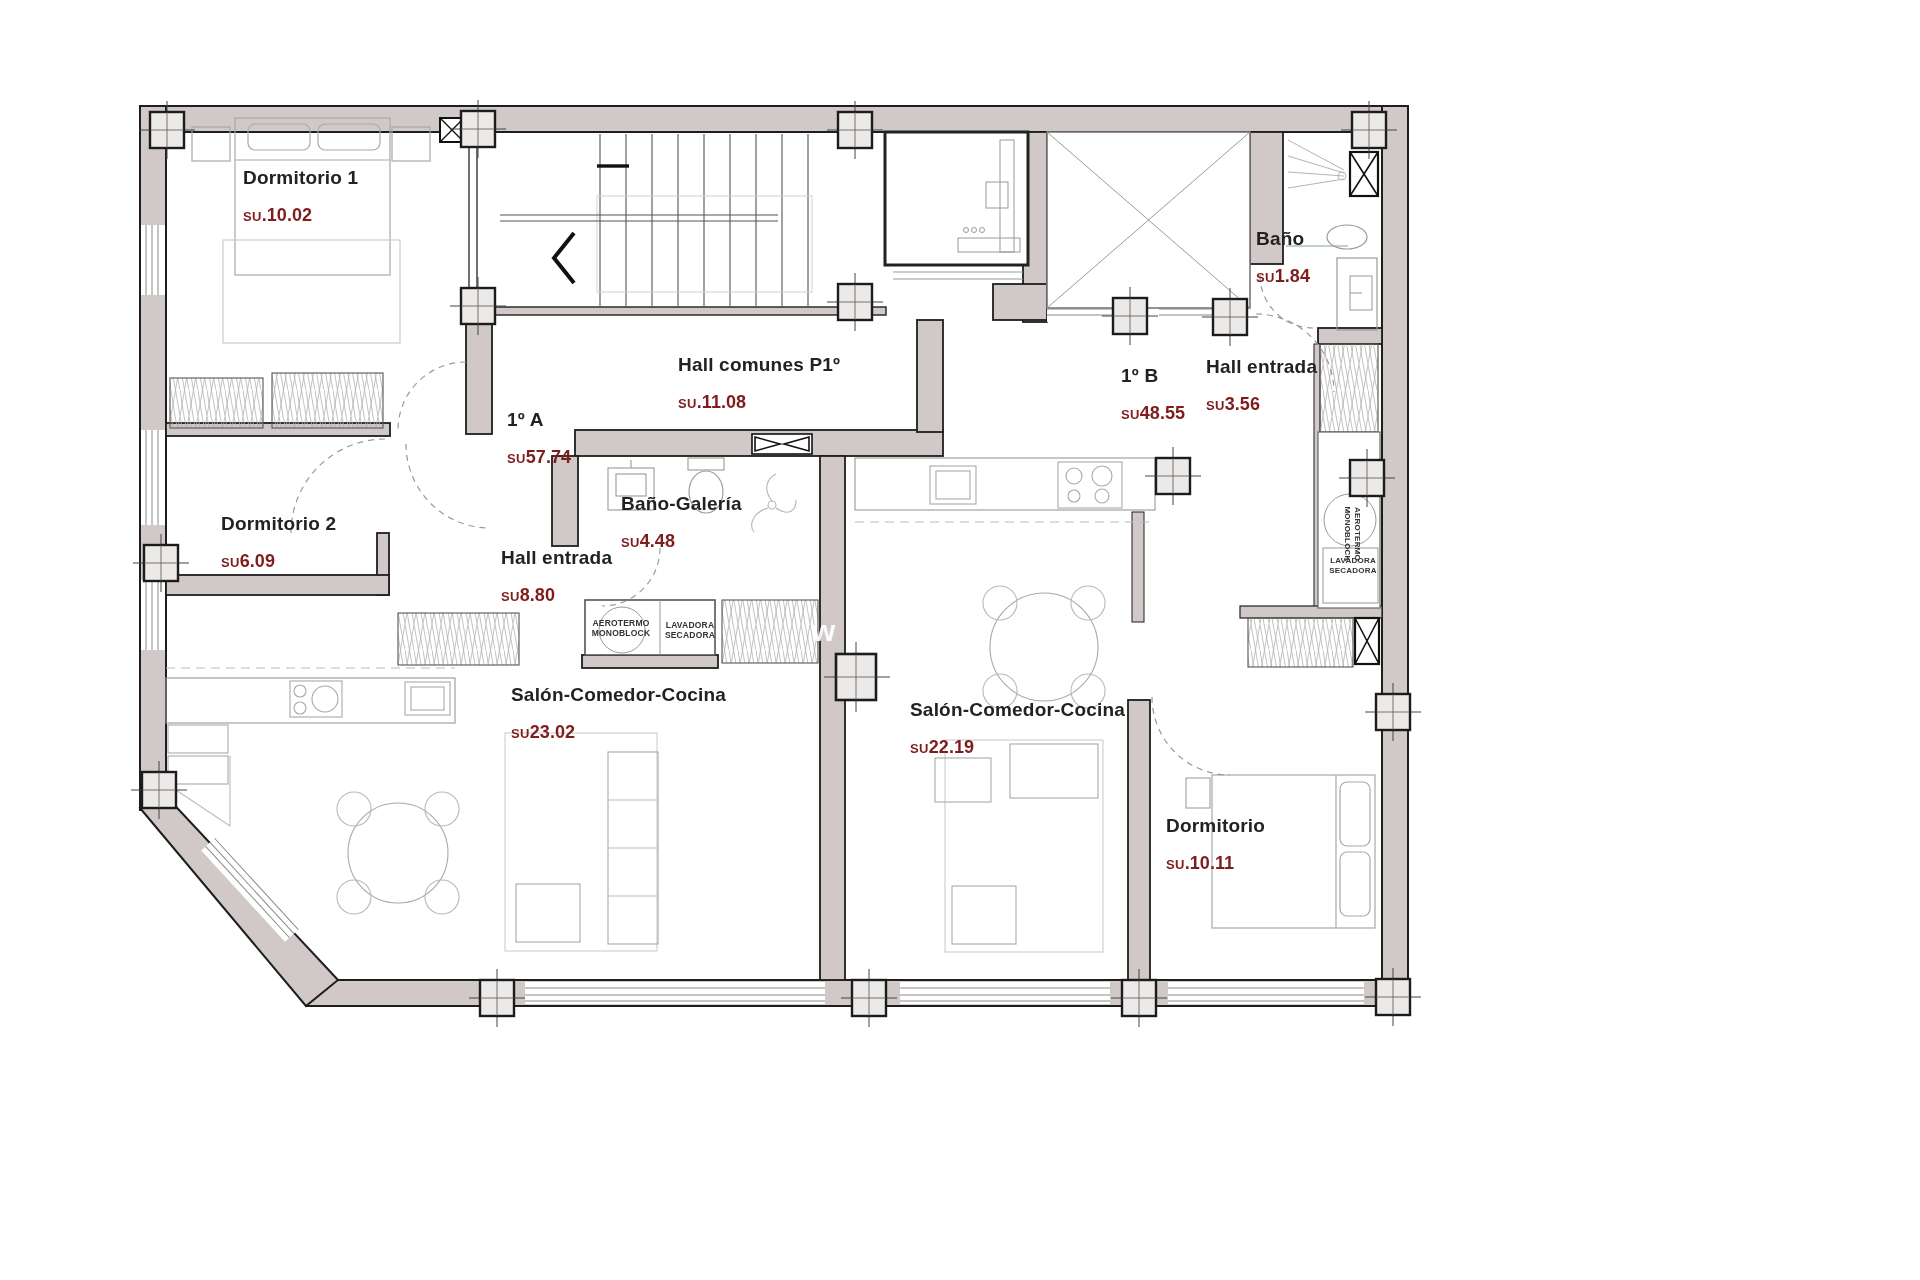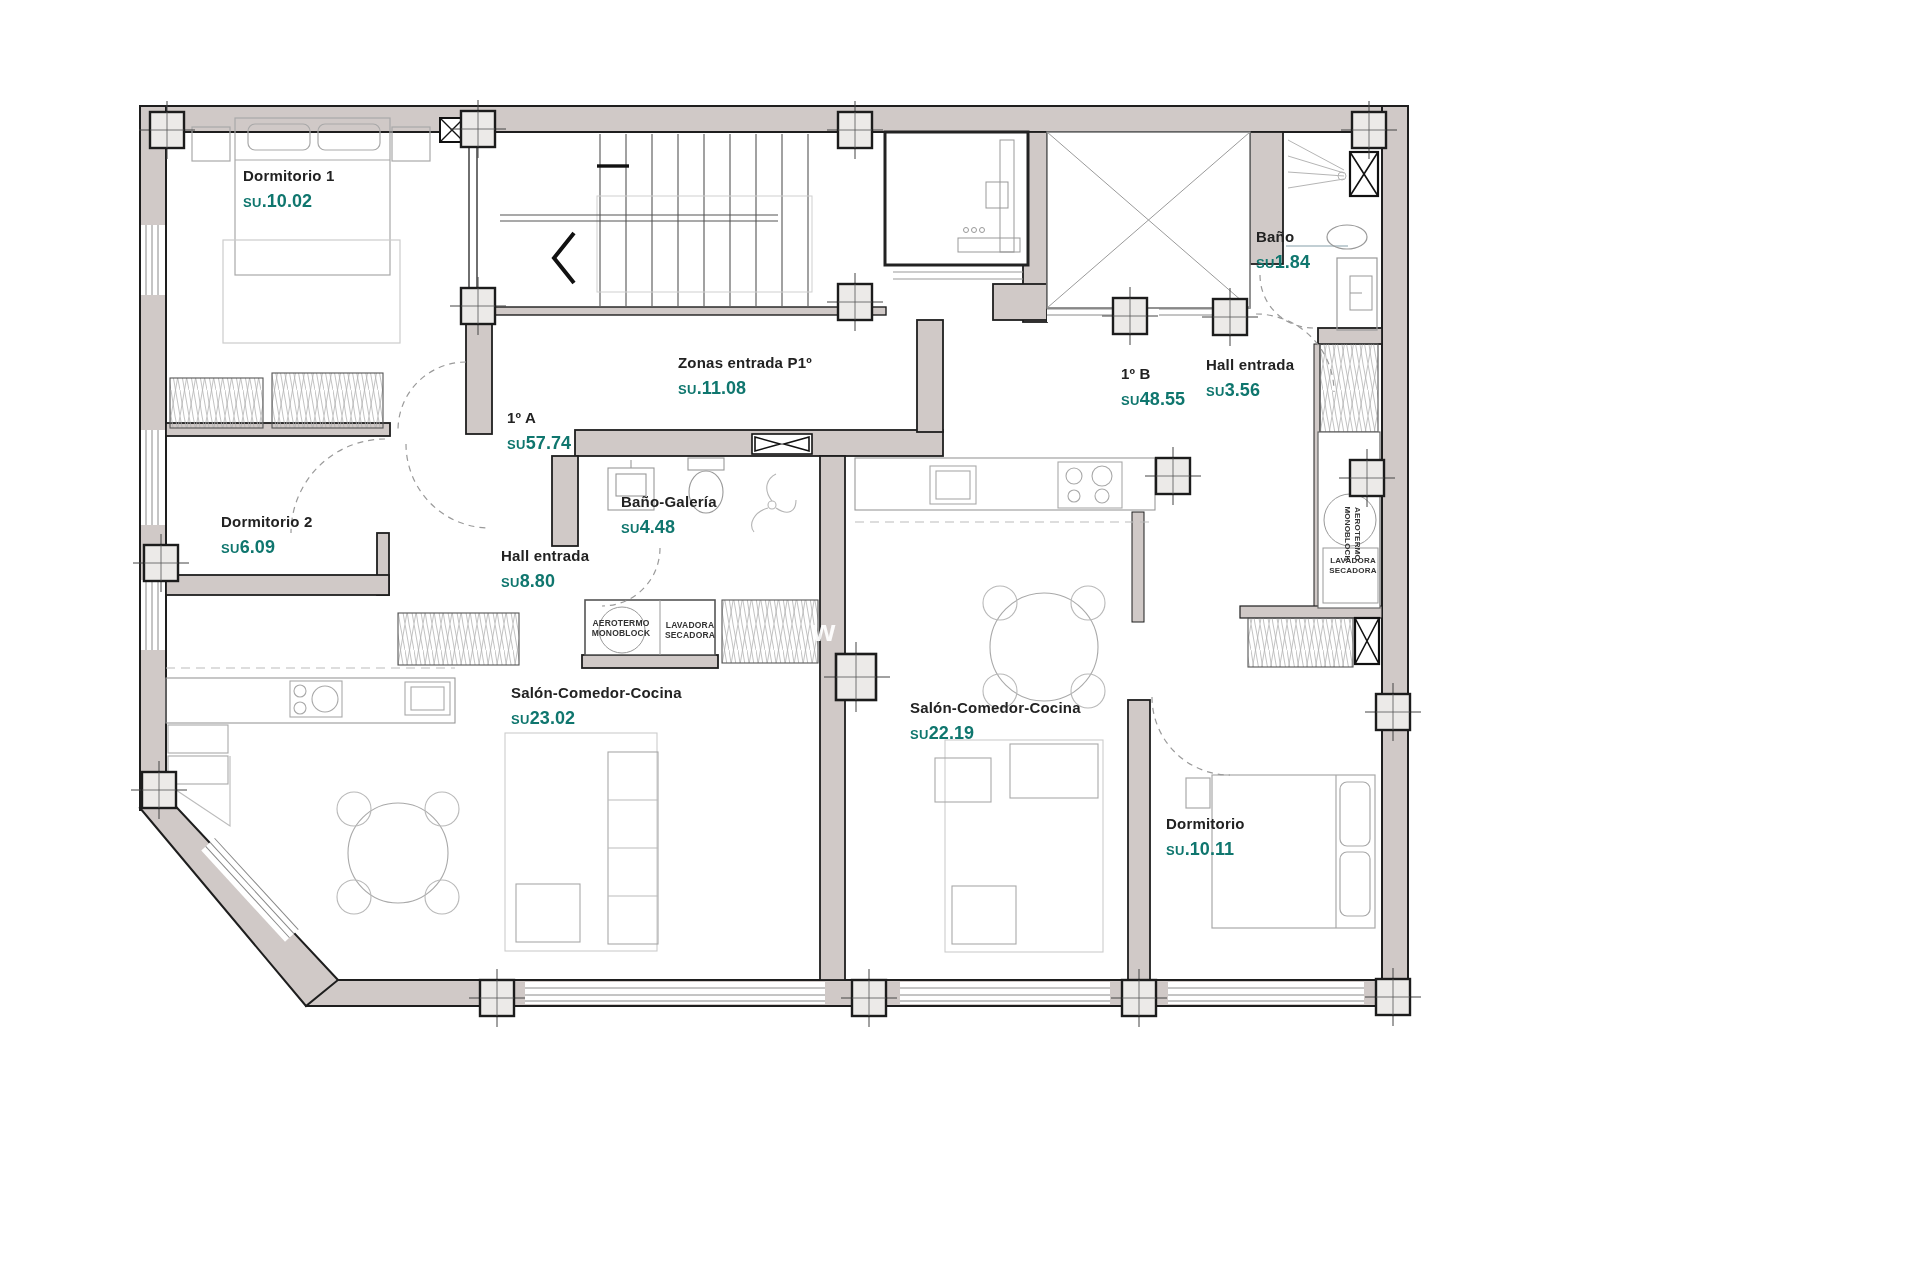--- a/index.html
+++ b/index.html
@@ -1,21 +1,21 @@
 <!DOCTYPE html>
 <html><head>
 <meta charset="utf-8">
 <style>
   html,body{margin:0;padding:0;background:#ffffff;}
   .canvas{position:relative;width:1920px;height:1280px;background:#ffffff;overflow:hidden;
           font-family:"Liberation Sans", sans-serif;color:#1f1f1f;}
   .plan-svg{position:absolute;left:0;top:0;}
   .room-label{position:absolute;line-height:1.08;white-space:nowrap;}
-  .rl-title{font-size:15px;font-weight:600;letter-spacing:.2px;color:#222;}
-  .rl-area{font-size:18px;font-weight:600;color:#0f766e;margin-top:8px;}
+  .rl-title{font-size:19px;font-weight:600;letter-spacing:.2px;color:#222;}
+  .rl-area{font-size:18px;font-weight:600;color:#7f1d1d;margin-top:17px;}
   .rl-area .su{font-size:13px;font-weight:600;letter-spacing:.4px;}
   .util-label{position:absolute;font-size:8.5px;font-weight:600;color:#333;text-align:center;
               line-height:1.2;letter-spacing:.2px;}
   .util-label.small{font-size:8px;}
   .rot90{transform:rotate(90deg);transform-origin:0 0;}
   .watermark{position:absolute;font-size:30px;font-weight:700;color:rgba(255,255,255,.92);}
 </style>
 </head>
 <body>
 
@@ -280,21 +280,21 @@
       </g>
     </g>
   </svg>
 
   <div class="room-label" style="left:243px;top:168px">
     <div class="rl-title">Dormitorio 1</div>
     <div class="rl-area"><span class="su">SU</span><span>.10.02</span></div>
   </div>
 
   <div class="room-label" style="left:678px;top:355px">
-    <div class="rl-title">Zonas entrada P1º</div>
+    <div class="rl-title">Hall comunes P1º</div>
     <div class="rl-area"><span class="su">SU</span><span>.11.08</span></div>
   </div>
 
   <div class="room-label" style="left:507px;top:410px">
     <div class="rl-title">1º A</div>
     <div class="rl-area"><span class="su">SU</span><span>57.74</span></div>
   </div>
 
   <div class="room-label" style="left:1121px;top:366px">
     <div class="rl-title">1º B</div>

